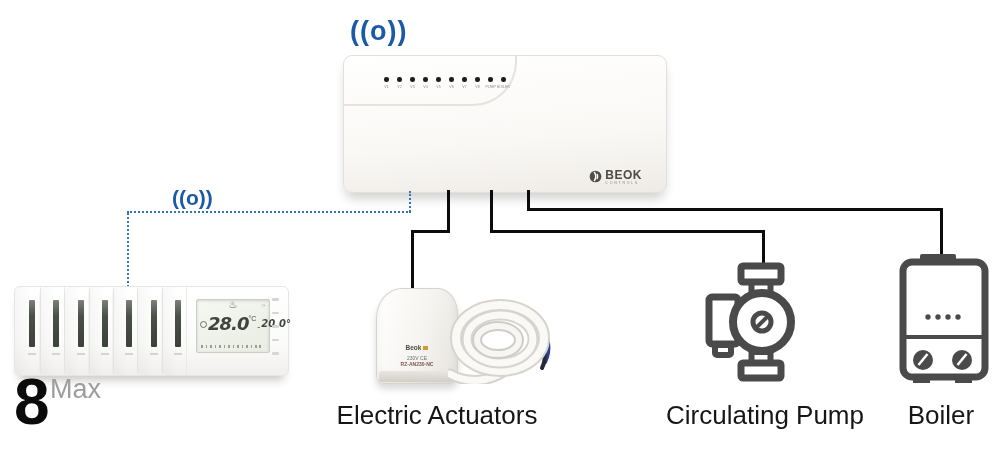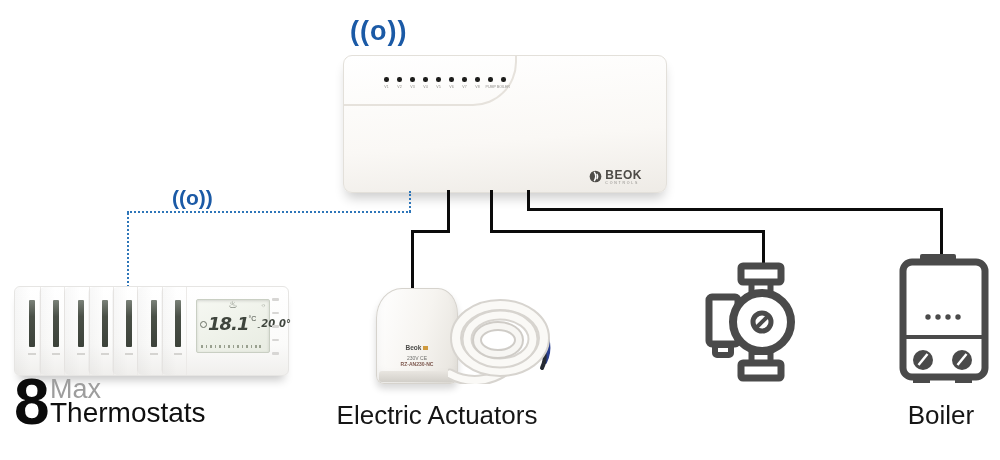--- a/index.html
+++ b/index.html
@@ -202,40 +202,40 @@
         <div class="sliver" style="left: 145.8px;">
           <div class="sliver-lcd"></div>
           <div class="sliver-marks"></div>
         </div>
       </div>
     <div class="lcd">
       <div class="lcd-heat">♨</div>
       <div class="lcd-sun">☼</div>
       <div class="lcd-main">
         <span class="lcd-mode"></span>
-        <span class="lcd-cur">18.1</span>
+        <span class="lcd-cur">28.0</span>
         <span class="lcd-unit">°C</span>
         <span class="lcd-sep">-</span>
         <span class="lcd-set">20.0°</span>
       </div>
       <div class="lcd-ticks"></div>
     </div>
     <div class="btn-col">
       <div class="btn-mark"></div>
       <div class="btn-mark"></div>
       <div class="btn-mark"></div>
       <div class="btn-mark"></div>
       <div class="btn-mark"></div>
     </div>
   </div>
 
   <div class="count-8">8</div>
   <div class="count-max">Max</div>
-  <div class="count-label">Thermostats</div>
   <div class="caption" style="left:437px;">Electric Actuators</div>
+  <div class="caption" style="left:765px;">Circulating Pump</div>
   <div class="caption" style="left:941px;">Boiler</div>
 
   <div class="act-body">
     <div class="act-label">
       <div><span class="act-brand">Beok</span><span class="act-chip"></span></div>
       <div class="act-volt"><span>230V</span> <span>CE</span></div>
       <div class="act-model">RZ-AN230-NC</div>
     </div>
   </div>
   <div class="act-base"></div>

